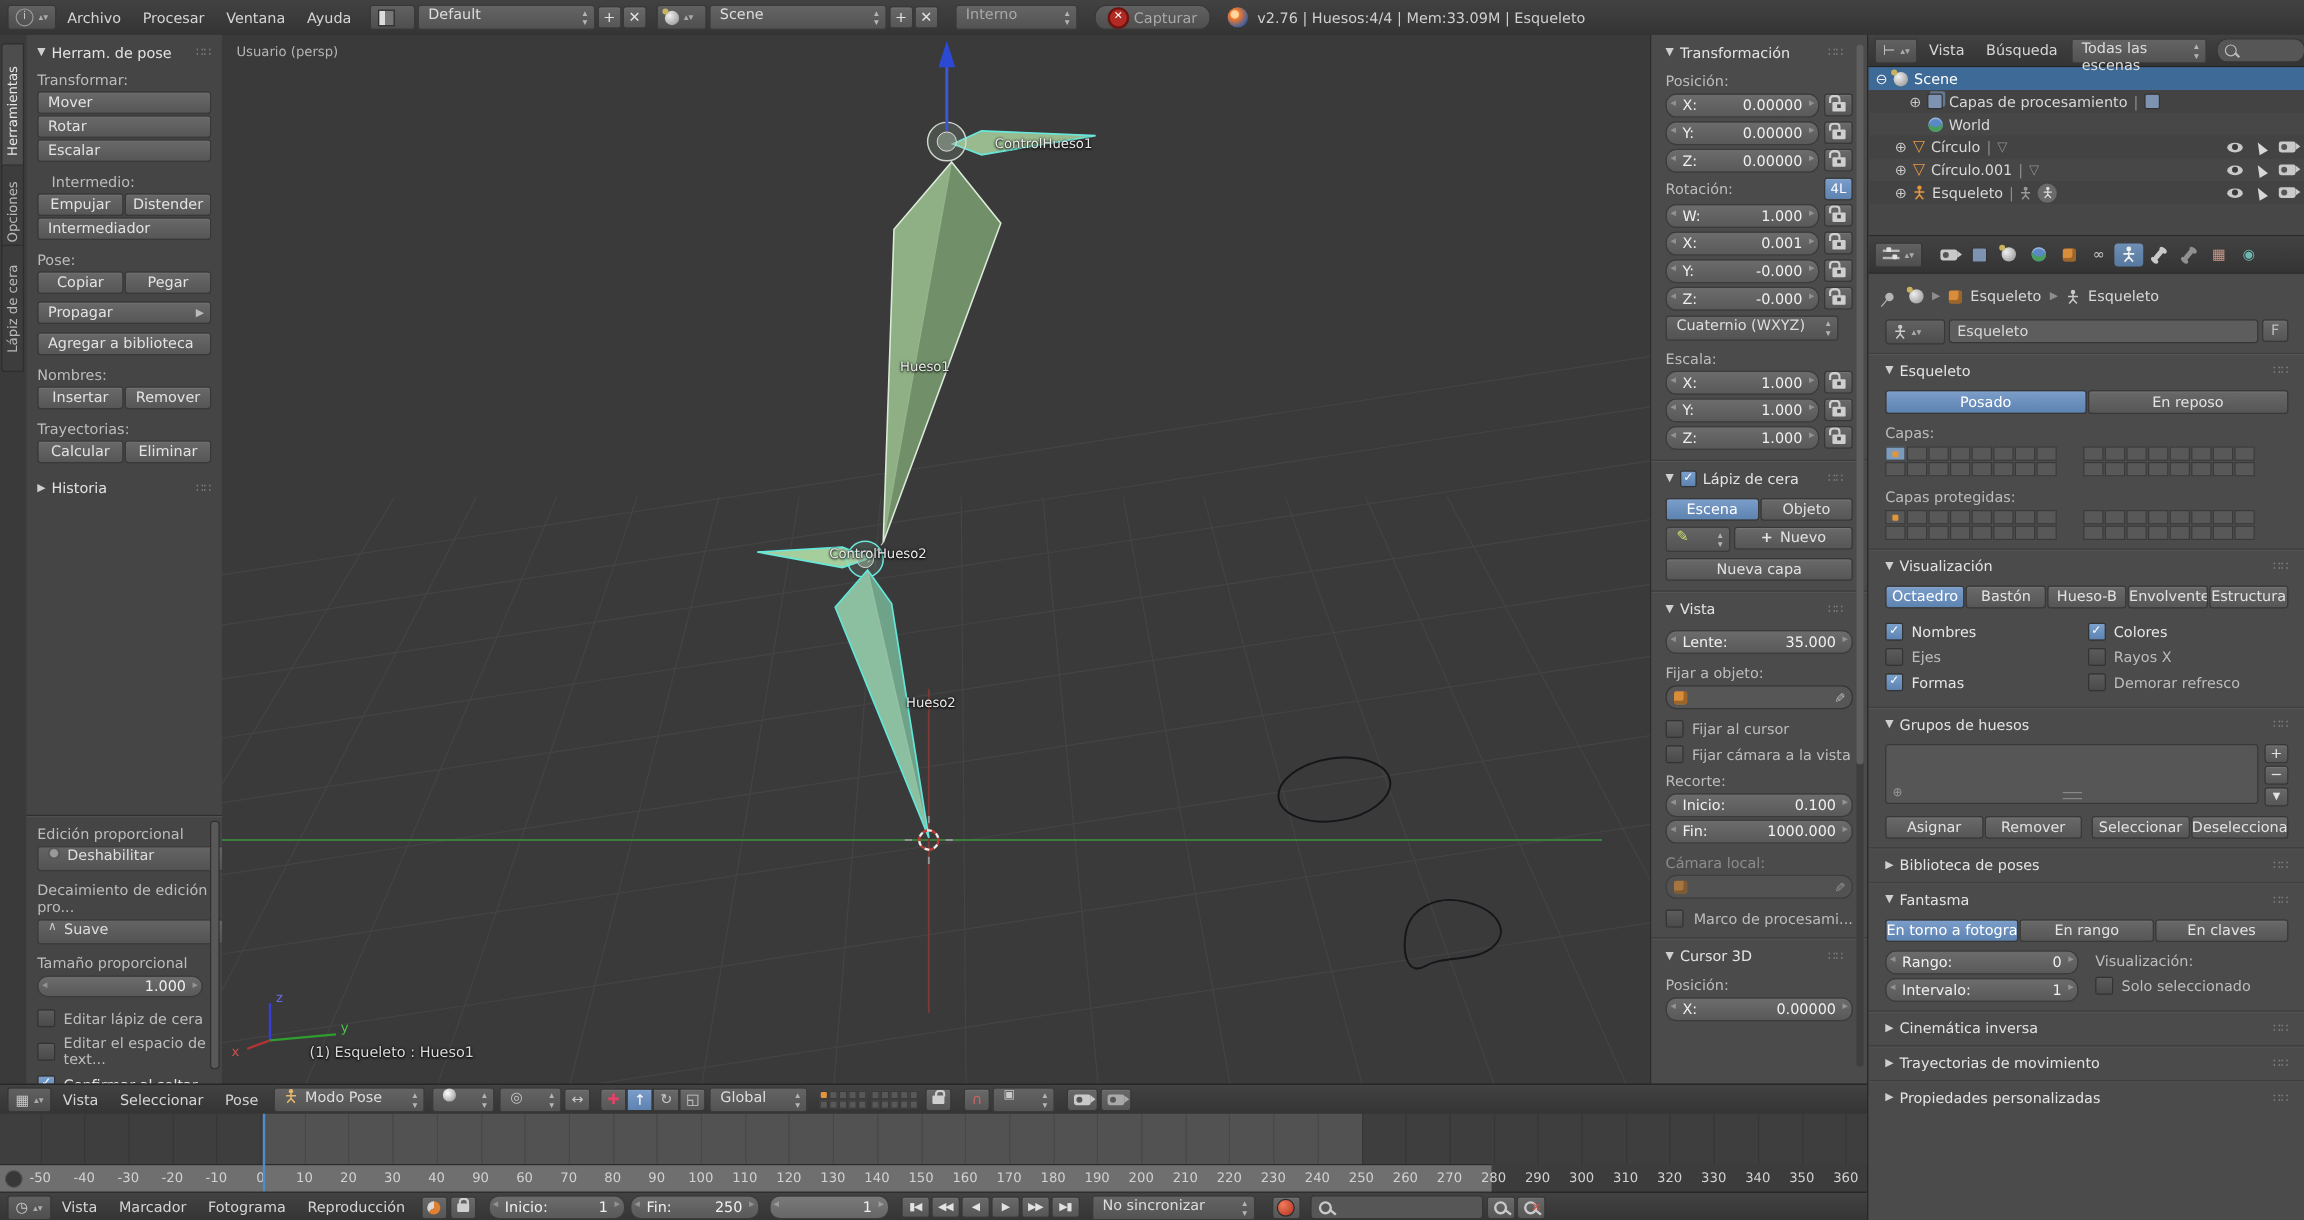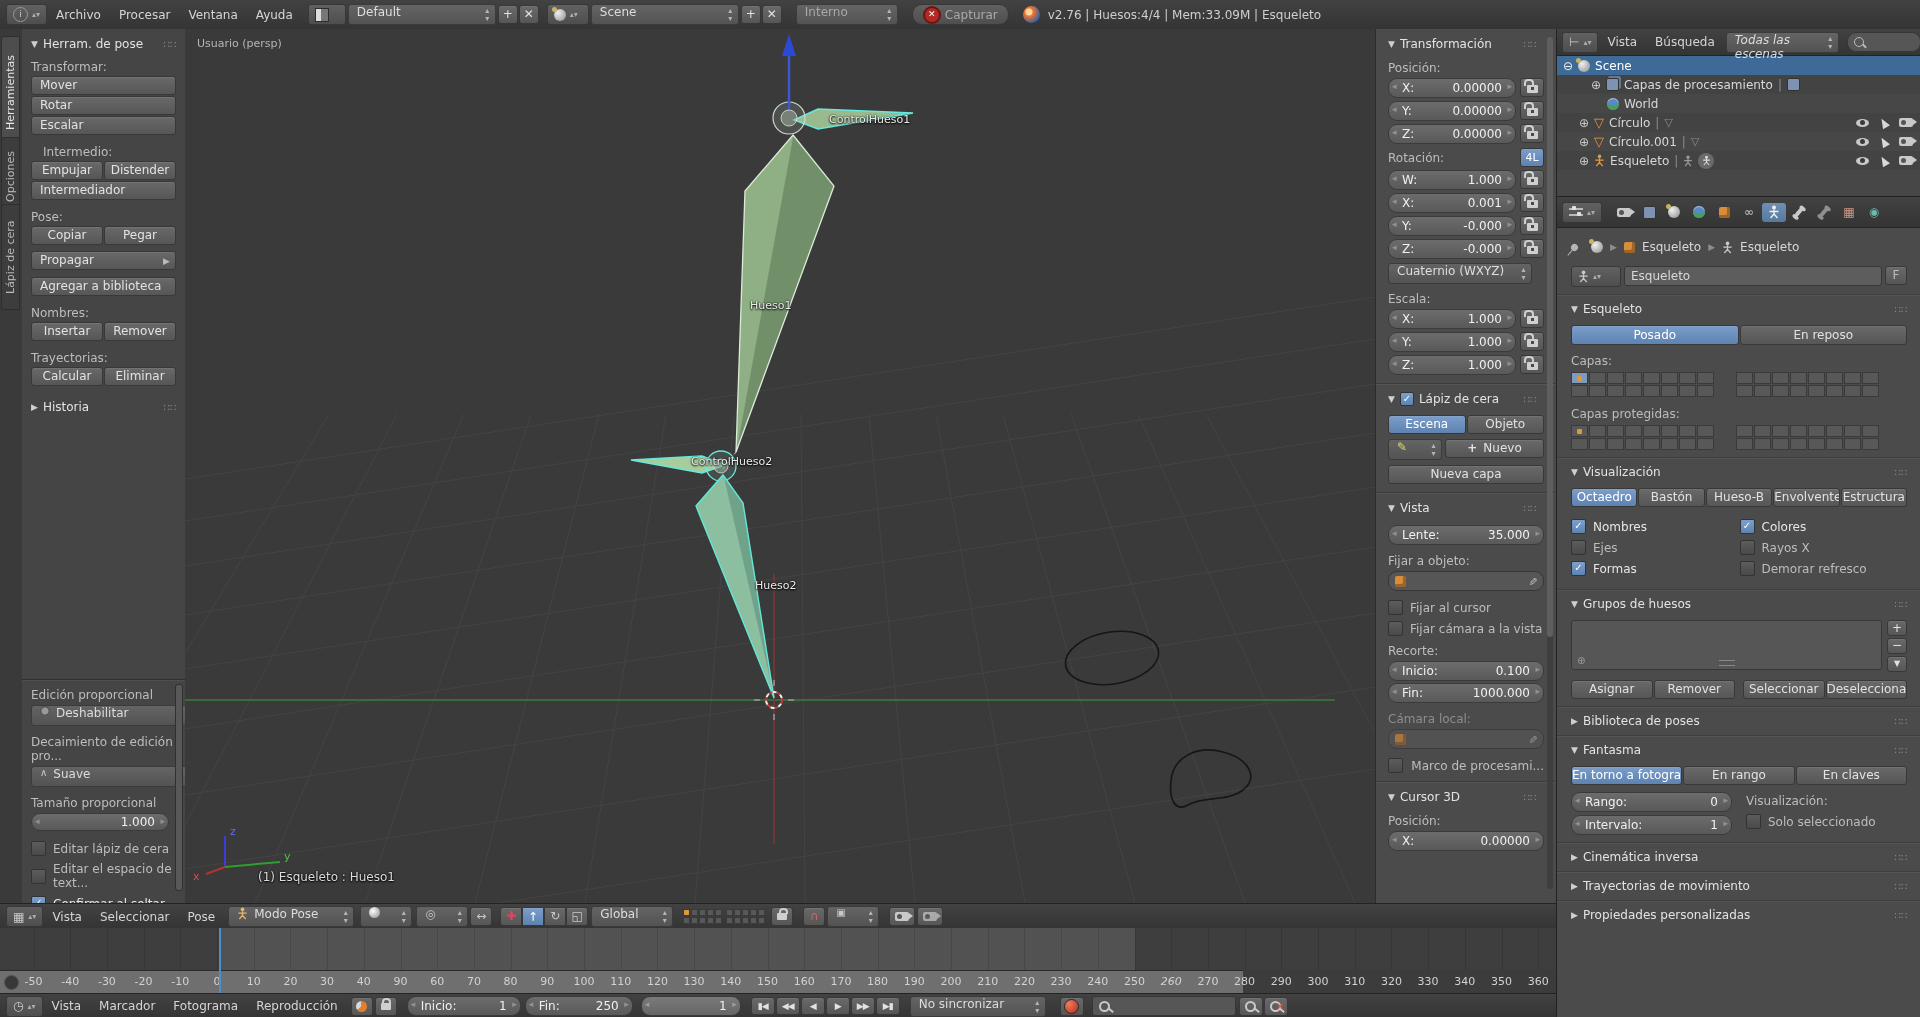--- a/index.html
+++ b/index.html
@@ -611,21 +611,21 @@
         <span class="tick" style="left: 804.2px;">160</span>
         <span class="tick" style="left: 840.9px;">170</span>
         <span class="tick" style="left: 877.6px;">180</span>
         <span class="tick" style="left: 914.3px;">190</span>
         <span class="tick" style="left: 951px;">200</span>
         <span class="tick" style="left: 987.7px;">210</span>
         <span class="tick" style="left: 1024.4px;">220</span>
         <span class="tick" style="left: 1061.1px;">230</span>
         <span class="tick" style="left: 1097.8px;">240</span>
         <span class="tick" style="left: 1134.5px;">250</span>
-        <span class="tick" style="left: 1171.2px; font-style: italic;">260</span>
+        <span class="tick" style="left: 1171.2px;">260</span>
         <span class="tick" style="left: 1207.9px;">270</span>
         <span class="tick" style="left: 1244.6px;">280</span>
         <span class="tick" style="left: 1281.3px;">290</span>
         <span class="tick" style="left: 1318px;">300</span>
         <span class="tick" style="left: 1354.7px;">310</span>
         <span class="tick" style="left: 1391.4px;">320</span>
         <span class="tick" style="left: 1428.1px;">330</span>
         <span class="tick" style="left: 1464.8px;">340</span>
         <span class="tick" style="left: 1501.5px;">350</span>
         <span class="tick" style="left: 1538.2px;">360</span>
@@ -685,21 +685,21 @@
   <div class="region" style="left:1556px;top:29px;width:364px;height:988px;background:#464646;border-left:1px solid #222;">
 
     <div class="abs" style="left:0;top:0;width:364px;height:167px;">
       <div class="bar" style="height:26px;">
         <div class="hbtn" style="margin-left:5px;">
           <span class="glyph">⊢</span>
           <span style="font-size:8px;color:#aaa;">▴▾</span>
         </div>
         <span class="menu">Vista</span>
         <span class="menu">Búsqueda</span>
-        <div class="drop" style="width:136px;margin-left:2px;font-style:italic;">
+        <div class="drop" style="width:136px;margin-left:2px;">
           <span>Todas las escenas</span>
         </div>
         <div class="field" style="width:86px;margin-left:8px;">
           <span class="i-zoom"></span>
         </div>
       </div>
       <div style="background:#474747;height:141px;font-size:12px;">
         <div class="orow" style="background:#3d6a96;color:#fff;padding-left:6px;">
           <span class="glyph" style="color:#eee;">⊖</span>
           <span class="i-ball"></span>

